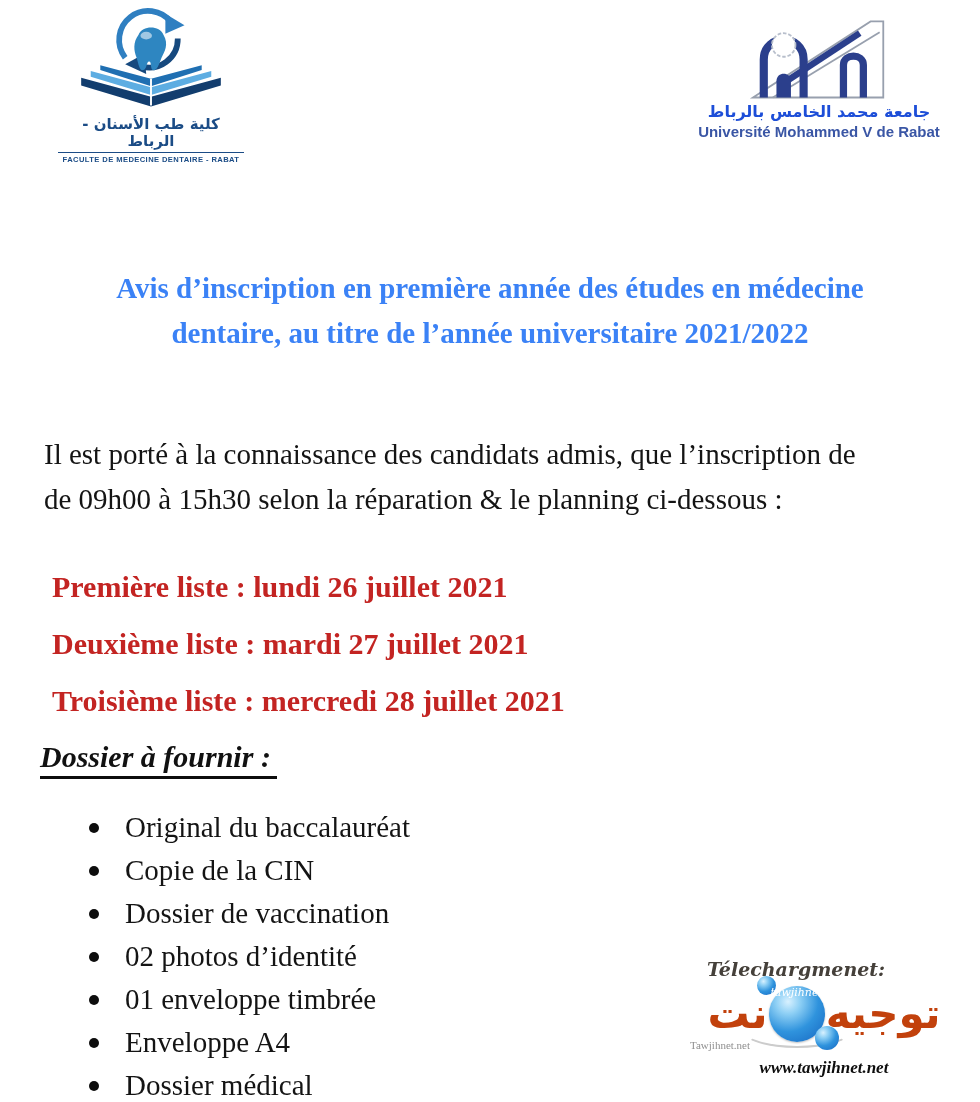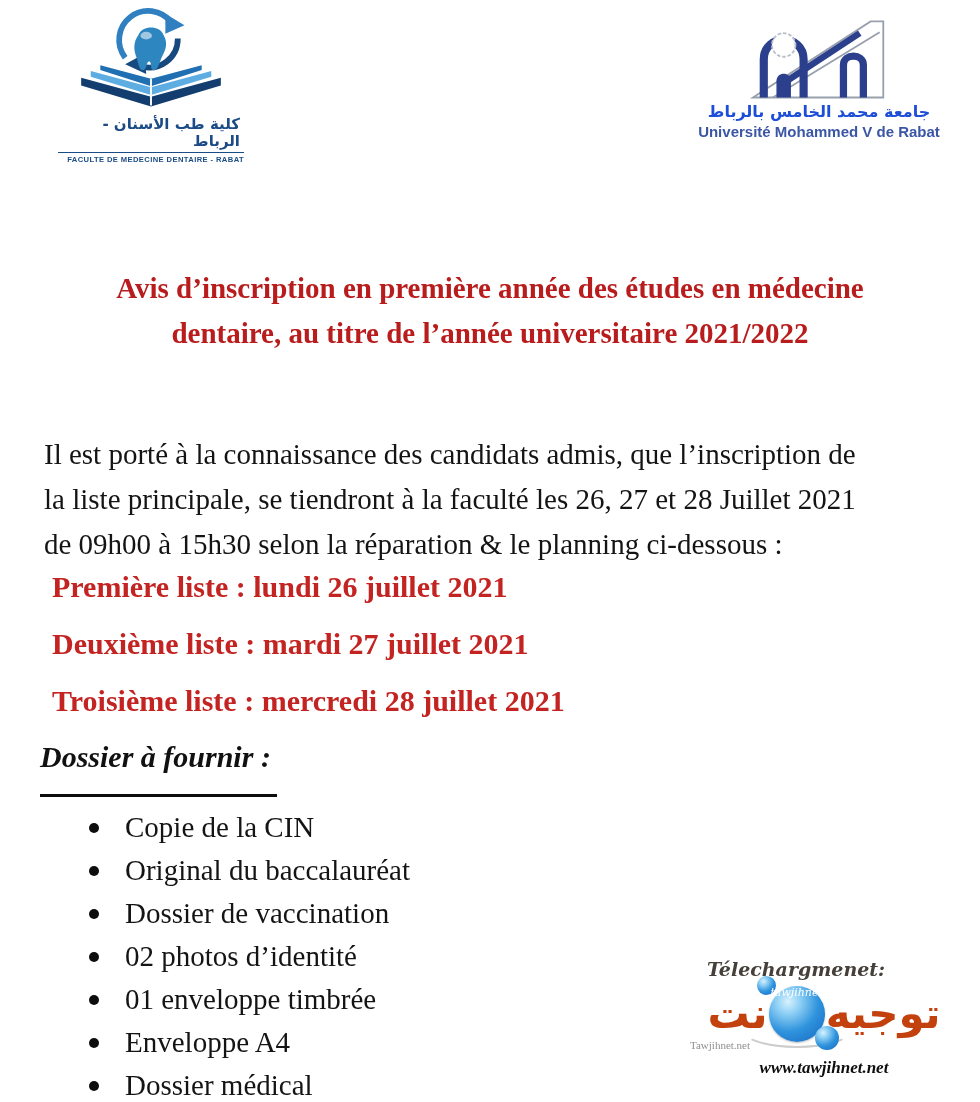--- a/index.html
+++ b/index.html
@@ -1,21 +1,21 @@
 <!DOCTYPE html>
 <html><head>
 <meta charset="utf-8">
 <style>
   html,body{margin:0;padding:0;background:#ffffff;}
   .page{
     position:relative;width:980px;height:1102px;background:#ffffff;
     font-family:"Liberation Serif",serif;color:#111;overflow:hidden;
   }
   
-  .logo-left{position:absolute;left:58px;top:6px;width:186px;text-align:right;}
+  .logo-left{position:absolute;left:58px;top:6px;width:186px;text-align:center;}
   .logo-left svg{display:block;margin:0 auto;}
   .fac-ar{
     font-family:"DejaVu Sans",sans-serif;font-size:15px;font-weight:bold;color:#1b4c86;
     line-height:1.15;display:inline-block;border-bottom:1.5px solid #1b4c86;padding:0 4px 1px;
   }
   .fac-fr{
     font-family:"Liberation Sans",sans-serif;font-size:7.6px;font-weight:bold;color:#1b4c86;
     letter-spacing:.4px;margin-top:2px;white-space:nowrap;
   }
   .logo-right{position:absolute;left:686px;top:16px;width:266px;text-align:center;}
@@ -24,31 +24,31 @@
     font-family:"DejaVu Sans",sans-serif;font-size:16px;font-weight:bold;color:#1d4ed8;
     line-height:1.1;margin-top:1px;
   }
   .uni-fr{
     font-family:"Liberation Sans",sans-serif;font-size:15px;font-weight:bold;color:#3a56a5;
     margin-top:2px;white-space:nowrap;
   }
   
   .doc-title{
     position:absolute;top:266px;left:0;width:100%;text-align:center;
-    font-size:29px;font-weight:bold;line-height:45px;color:#b91c1c;margin:0;
+    font-size:29px;font-weight:bold;line-height:45px;color:#3b82f6;margin:0;
   }
   
   .intro{position:absolute;left:44px;top:432px;font-size:29px;line-height:45px;color:#141414;}
   .intro div{white-space:nowrap;}
   
   .schedule{position:absolute;left:40px;top:570px;}
   .schedule-line{height:57px;font-size:30px;font-weight:bold;color:#c32422;white-space:nowrap;margin-left:12px;}
   
   .dossier-heading{position:absolute;left:40px;top:740px;font-size:30px;font-weight:bold;font-style:italic;}
-  .dossier-heading span{display:inline-block;border-bottom:3px solid #0d0d0d;padding-bottom:20px;padding-right:6px;}
+  .dossier-heading span{display:inline-block;border-bottom:3px solid #0d0d0d;padding-bottom:2px;padding-right:6px;}
   
   .doc-list{position:absolute;left:89px;top:806px;list-style:none;margin:0;padding:0;}
   .doc-list li{height:43px;display:flex;align-items:center;font-size:29px;color:#141414;}
   .bullet{width:10px;height:10px;border-radius:50%;background:#0d0d0d;margin-right:26px;flex:0 0 auto;}
   
   .watermark{position:absolute;left:688px;top:958px;width:272px;text-align:center;}
   .wm-dl{font-family:"DejaVu Serif",serif;font-style:italic;font-weight:bold;
          font-size:19px;color:#45403a;text-align:center;margin-right:56px;}
   .wm-logo{position:relative;height:64px;margin-top:2px;display:flex;align-items:center;
            justify-content:center;direction:rtl;}
@@ -108,42 +108,41 @@
     <div class="uni-fr">Université Mohammed V de Rabat</div>
   </div>
 
   <h1 class="doc-title">
     <div>Avis d’inscription en première année des études en médecine</div>
     <div>dentaire, au titre de l’année universitaire 2021/2022</div>
   </h1>
 
   <div class="intro">
     <div>Il est porté à la connaissance des candidats admis, que l’inscription de</div>
-    <div>la liste principale, se tiendront à la faculté les 26, 27 et 28 Juillet 2021</div>
     <div>de 09h00 à 15h30 selon la réparation &amp; le planning ci-dessous :</div>
   </div>
 
   <div class="schedule">
     <div class="schedule-line">Première liste : lundi 26 juillet 2021</div>
     <div class="schedule-line">Deuxième liste : mardi 27 juillet 2021</div>
     <div class="schedule-line">Troisième liste : mercredi 28 juillet 2021</div>
   </div>
 
   <div class="dossier-heading">
     <span>Dossier à fournir :</span>
   </div>
 
   <ul class="doc-list">
     <li>
         <span class="bullet"></span>
-        <span>Copie de la CIN</span>
+        <span>Original du baccalauréat</span>
       </li>
     <li>
         <span class="bullet"></span>
-        <span>Original du baccalauréat</span>
+        <span>Copie de la CIN</span>
       </li>
     <li>
         <span class="bullet"></span>
         <span>Dossier de vaccination</span>
       </li>
     <li>
         <span class="bullet"></span>
         <span>02 photos d’identité</span>
       </li>
     <li>

